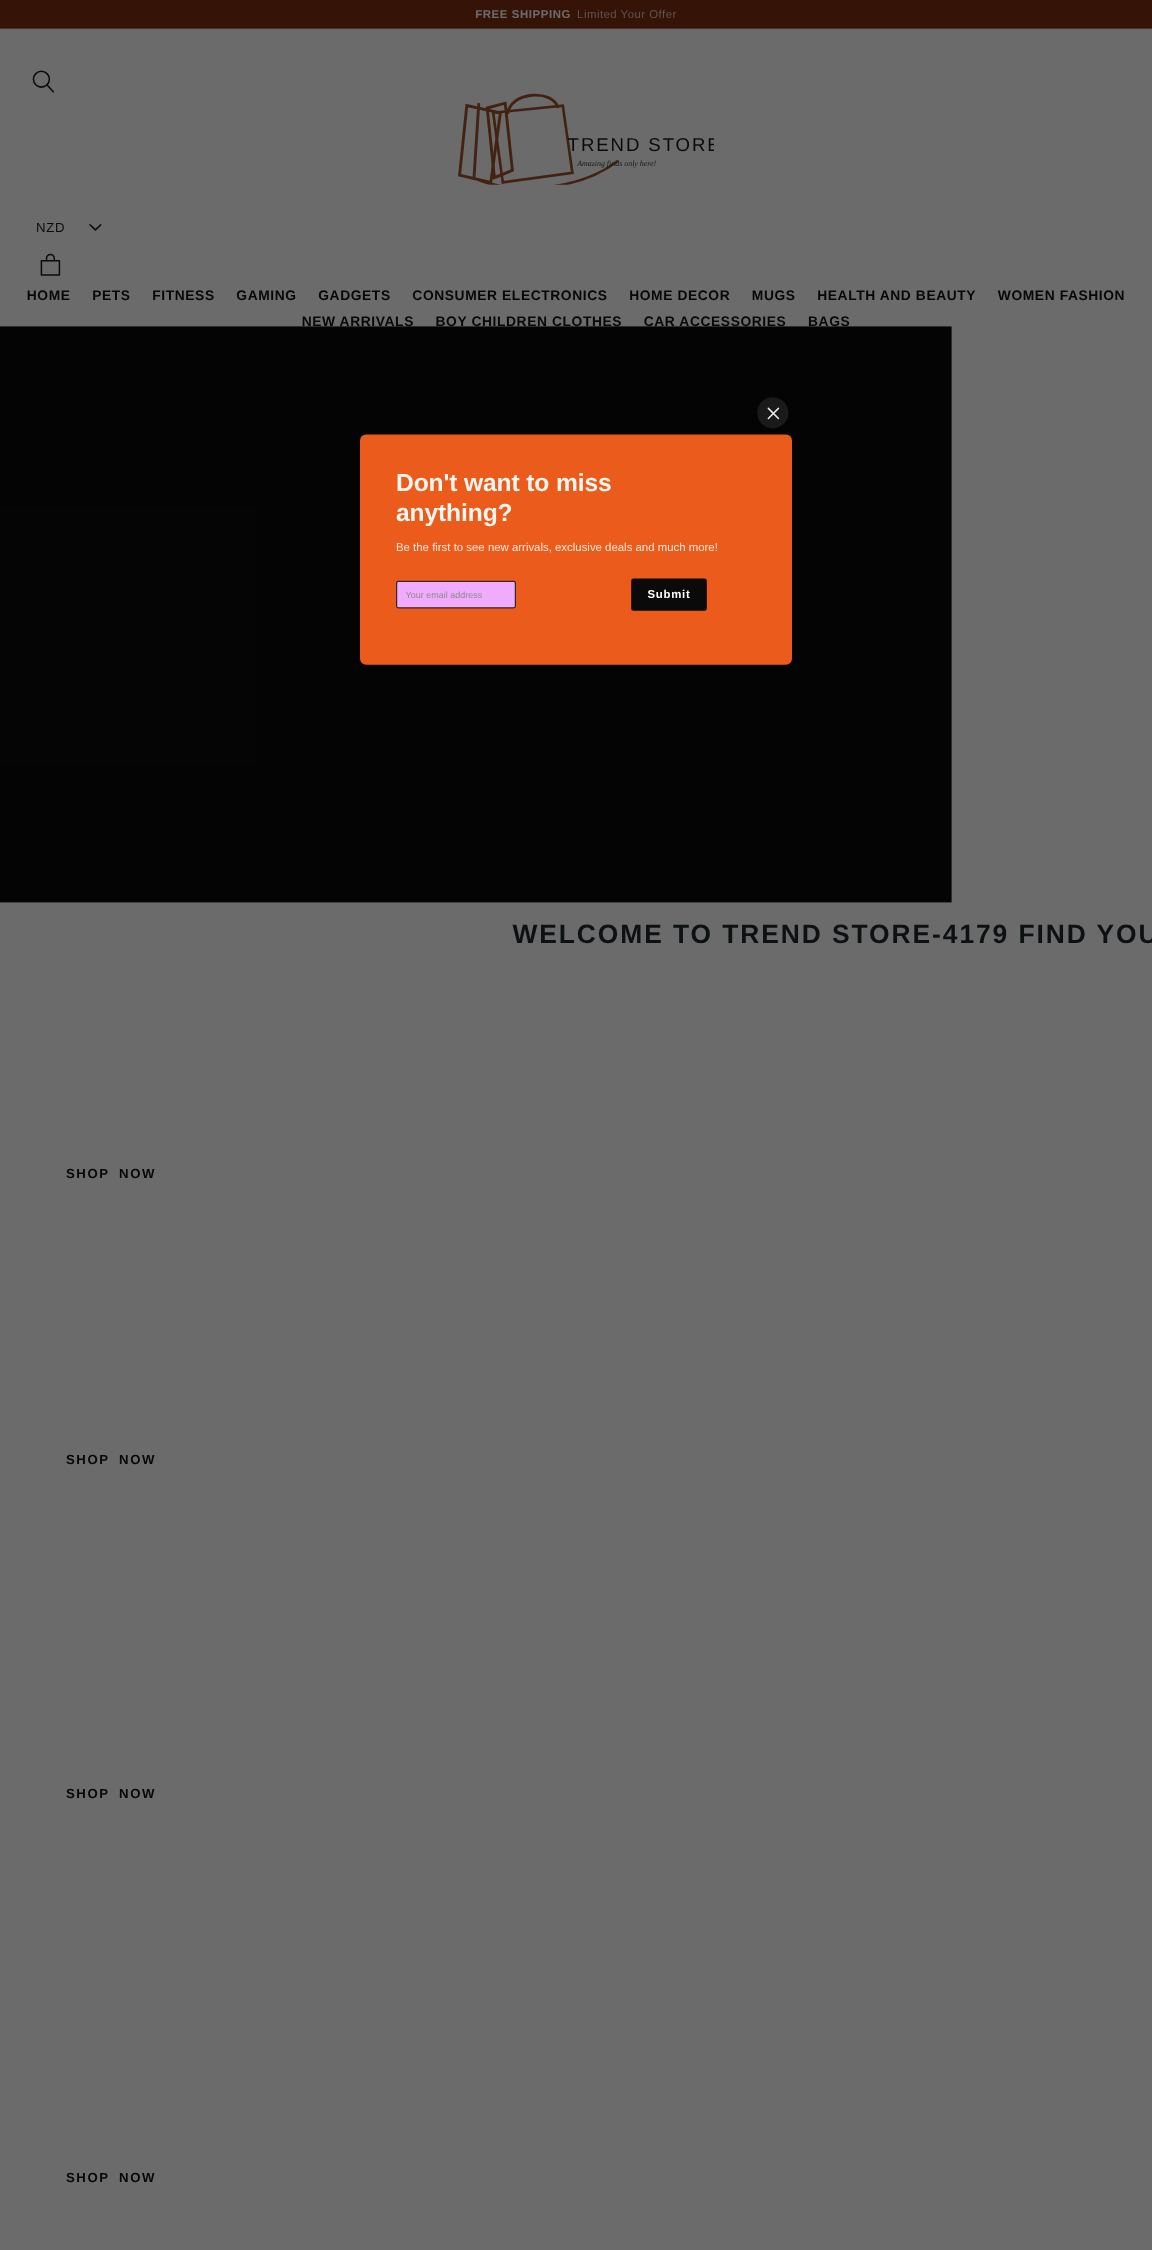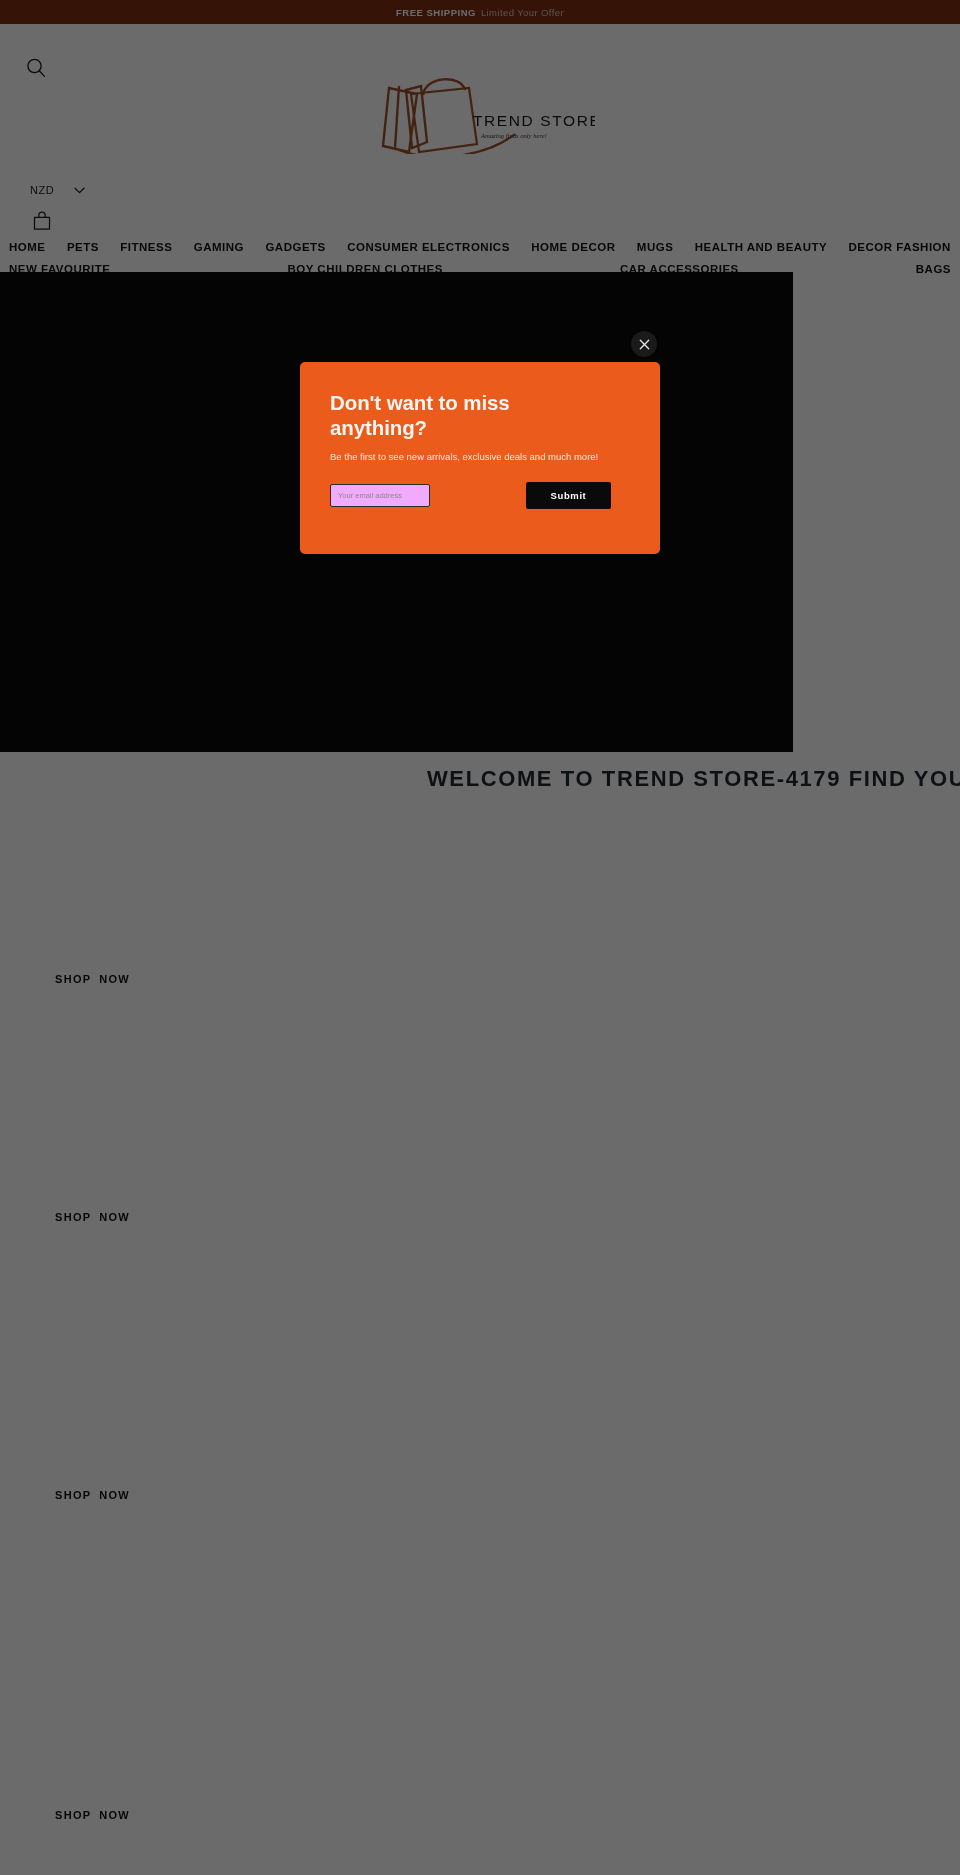--- a/index.html
+++ b/index.html
@@ -39,21 +39,21 @@
     display:flex; align-items:flex-start; gap:20px;
     font-size:11px; color:#1c1c1c; letter-spacing:.6px;
   }
   .currency .chev { display:block; }
 
   .bag-icon { position:absolute; left:31px; top:186px; width:22px; height:22px; }
 
   
   .nav { position:absolute; left:0; right:0; top:212px; }
   .navrow {
-    display:flex; justify-content:space-between; align-items:center;
+    display:flex; justify-content:center; align-items:center;
     gap:0; flex-wrap:nowrap;
   }
   .navrow a {
     font-size:11.5px; font-weight:600; letter-spacing:.5px;
     color:#121212; text-decoration:none; padding:5px 9px;
     white-space:nowrap;
   }
 
   
   .hero {
@@ -117,21 +117,21 @@
   }
   .modal-form input {
     width:100px; height:23px; border:1px solid #2b2b2b;
     background:#f0abfc; border-radius:2px;
     padding:0 7px; font-size:7.5px; color:#444;
     font-family:"Liberation Sans", sans-serif;
   }
   .modal-form input::placeholder { color:#8b8b8b; }
   .modal-form button {
     position:absolute; left:196px; top:-2px;
-    width:85px; height:27px; background:#0a0a0a; color:#fff;
+    width:63px; height:27px; background:#0a0a0a; color:#fff;
     border:0; border-radius:2px; cursor:pointer;
     font-size:9.5px; font-weight:700; letter-spacing:.6px;
     font-family:"Liberation Sans", sans-serif;
   }
   .modal-close {
     position:absolute; left:631px; top:331px;
     width:26px; height:26px; border-radius:50%;
     background:#1a1a1a; border:0; cursor:pointer;
     display:flex; align-items:center; justify-content:center;
     color:#e9e9e9; font-size:12px; line-height:1;
@@ -198,24 +198,24 @@
       <div class="navrow">
         <a href="#">HOME</a>
         <a href="#">PETS</a>
         <a href="#">FITNESS</a>
         <a href="#">GAMING</a>
         <a href="#">GADGETS</a>
         <a href="#">CONSUMER ELECTRONICS</a>
         <a href="#">HOME DECOR</a>
         <a href="#">MUGS</a>
         <a href="#">HEALTH AND BEAUTY</a>
-        <a href="#">DECOR FASHION</a>
+        <a href="#">WOMEN FASHION</a>
       </div>
       <div class="navrow">
-        <a href="#">NEW FAVOURITE</a>
+        <a href="#">NEW ARRIVALS</a>
         <a href="#">BOY CHILDREN CLOTHES</a>
         <a href="#">CAR ACCESSORIES</a>
         <a href="#">BAGS</a>
       </div>
     </nav>
   </div>
 
   <div class="hero"></div>
 
   <div class="welcome">

